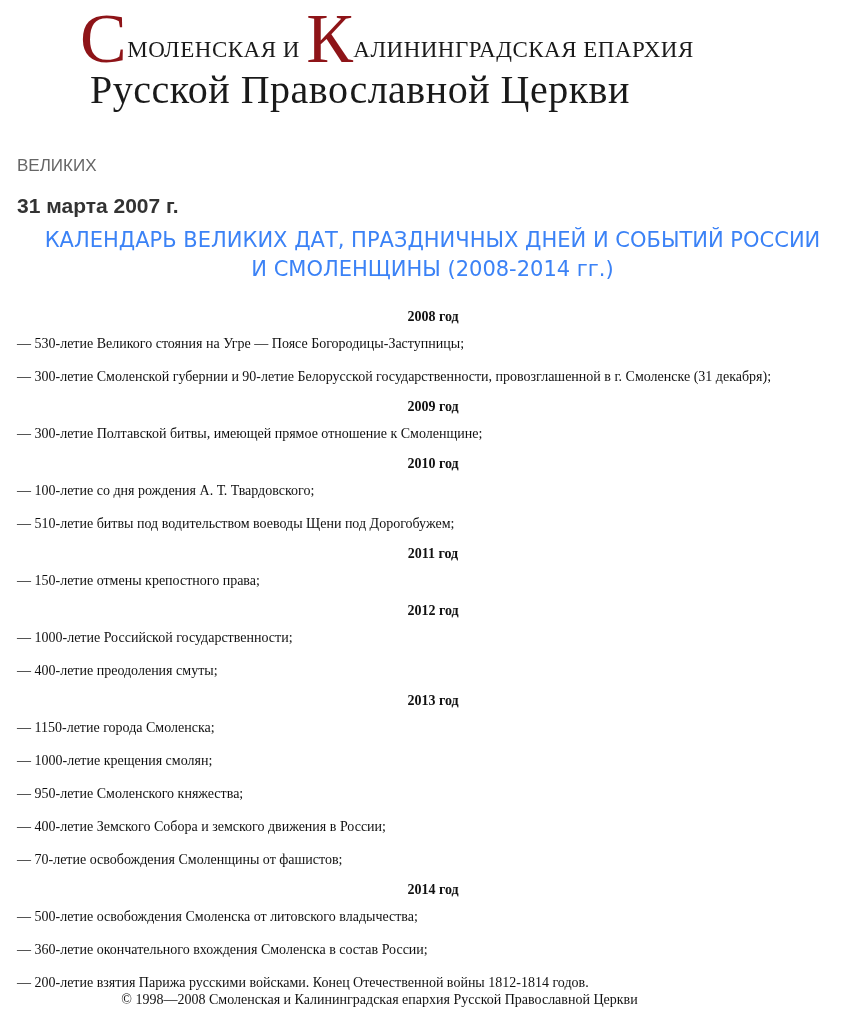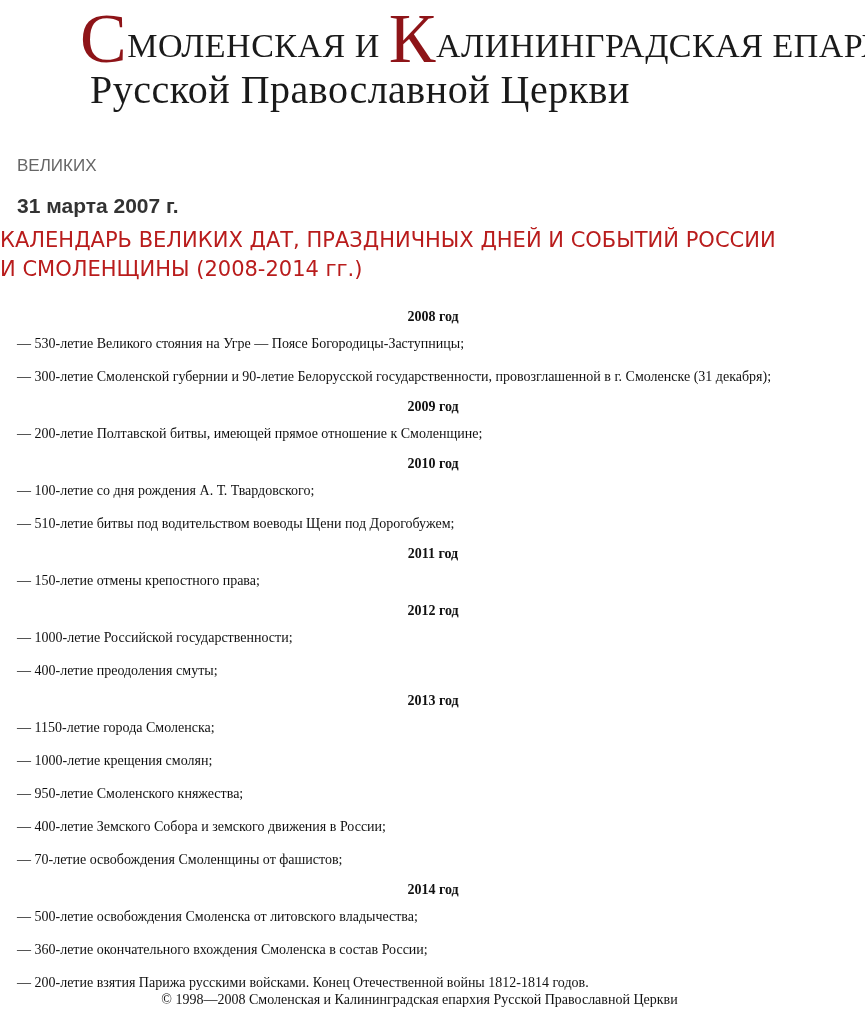--- a/index.html
+++ b/index.html
@@ -1,32 +1,32 @@
 <!DOCTYPE html>
 <html><head>
   <meta charset="utf-8">
   <style>
     html, body { margin: 0; padding: 0; background: #ffffff; }
     body { width: 865px; height: 1024px; overflow: hidden; position: relative; font-family: "Liberation Serif", serif; color: #111; }
 
     .logo { position: absolute; left: 0; top: 0; width: 865px; height: 125px; text-align: center; }
     .logo .line1 { position: absolute; left: 80px; top: 4px; white-space: nowrap; font-family: "Liberation Serif", serif; color: #1a1a1a; font-size: 33px; letter-spacing: 0.5px; }
     .logo .line1 .cap { color: #8e1418; font-size: 70px; line-height: 70px; vertical-align: -5px; }
-    .logo .line1 .sm { font-size: 34px; }
+    .logo .line1 .sm { font-size: 23px; }
     .logo .line2 { position: absolute; left: 0; width: 720px; top: 66px; text-align: center; font-family: "Liberation Serif", serif; font-size: 40px; color: #1a1a1a; letter-spacing: 0.5px; }
 
     .section { position: absolute; left: 17px; top: 156px; font-family: "Liberation Sans", sans-serif; font-size: 17px; color: #666; }
     .date { position: absolute; left: 17px; top: 194px; font-family: "Liberation Sans", sans-serif; font-size: 21px; font-weight: bold; color: #333; }
-    .title { position: absolute; left: 0; width: 865px; top: 226px; text-align: left; font-family: "DejaVu Sans", sans-serif; font-size: 21px; line-height: 29px; color: #b91c1c; }
+    .title { position: absolute; left: 0; width: 865px; top: 226px; text-align: center; font-family: "DejaVu Sans", sans-serif; font-size: 21px; line-height: 29px; color: #3b82f6; }
 
     .content { position: absolute; left: 17px; top: 305px; width: 832px; font-family: "Liberation Serif", serif; font-size: 14px; color: #111; }
     .year { text-align: center; font-weight: bold; margin: 0; height: 24px; line-height: 24px; }
     .item { margin: 0 0 0 0; line-height: 19px; text-align: justify; padding: 5px 0 9px 0; }
 
-    .footer { position: absolute; left: 0; width: 759px; top: 992px; text-align: center; font-family: "Liberation Serif", serif; font-size: 14px; color: #111; padding-left: 40px; }
+    .footer { position: absolute; left: 0; width: 759px; top: 992px; text-align: center; font-family: "Liberation Serif", serif; font-size: 14px; color: #111; }
   </style>
 </head>
 <body>
 
 <div class="logo">
   <div class="line1"><span class="cap">С</span><span class="sm">МОЛЕНСКАЯ И </span><span class="cap">К</span><span class="sm">АЛИНИНГРАДСКАЯ ЕПАРХИЯ</span></div>
   <div class="line2">Русской Православной Церкви</div>
 </div>
 
 <div class="section">ВЕЛИКИХ</div>
@@ -35,21 +35,21 @@
   <div>КАЛЕНДАРЬ ВЕЛИКИХ ДАТ, ПРАЗДНИЧНЫХ ДНЕЙ И СОБЫТИЙ РОССИИ</div>
   <div>И СМОЛЕНЩИНЫ (2008-2014 гг.)</div>
 </div>
 
 <div class="content">
   <div class="year">2008 год</div>
   <p class="item">— 530-летие Великого стояния на Угре — Поясе Богородицы-Заступницы;</p>
   <p class="item">— 300-летие Смоленской губернии и 90-летие Белорусской государственности, провозглашенной в г. Смоленске (31 декабря);</p>
 
   <div class="year">2009 год</div>
-  <p class="item">— 200-летие Полтавской битвы, имеющей прямое отношение к Смоленщине;</p>
+  <p class="item">— 300-летие Полтавской битвы, имеющей прямое отношение к Смоленщине;</p>
 
   <div class="year">2010 год</div>
   <p class="item">— 100-летие со дня рождения А. Т. Твардовского;</p>
   <p class="item">— 510-летие битвы под водительством воеводы Щени под Дорогобужем;</p>
 
   <div class="year">2011 год</div>
   <p class="item">— 150-летие отмены крепостного права;</p>
 
   <div class="year">2012 год</div>
   <p class="item">— 1000-летие Российской государственности;</p>

